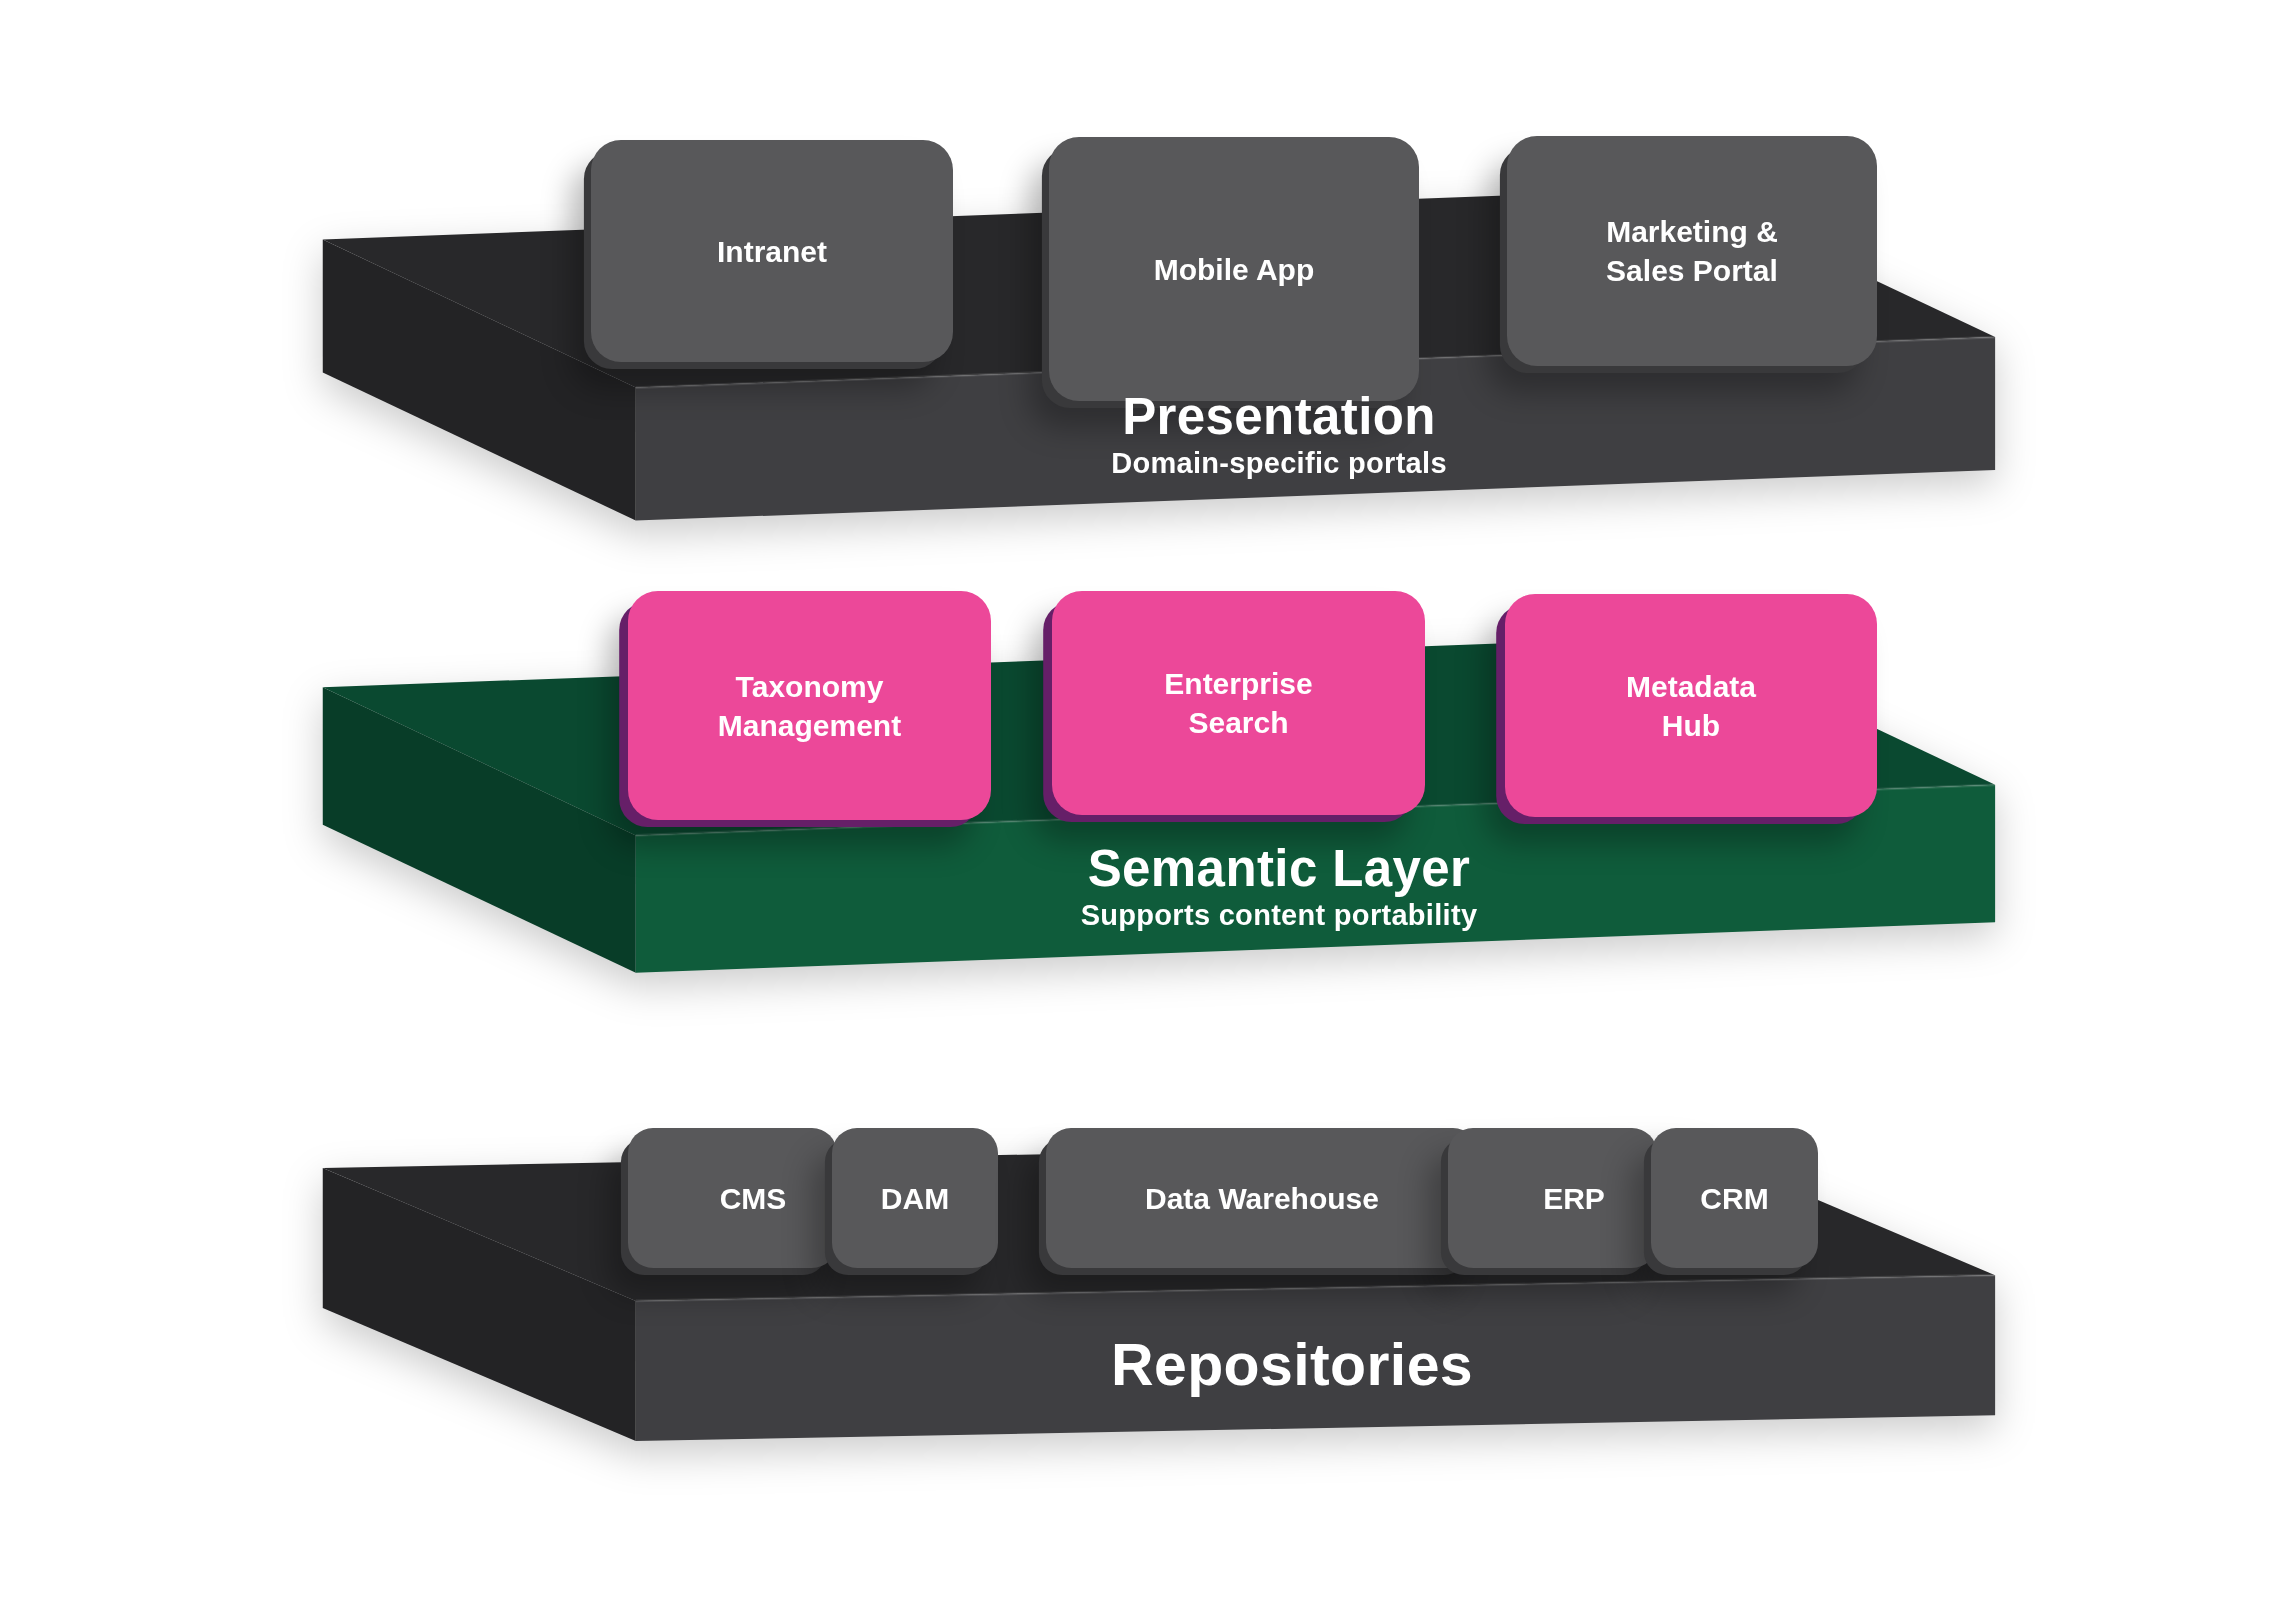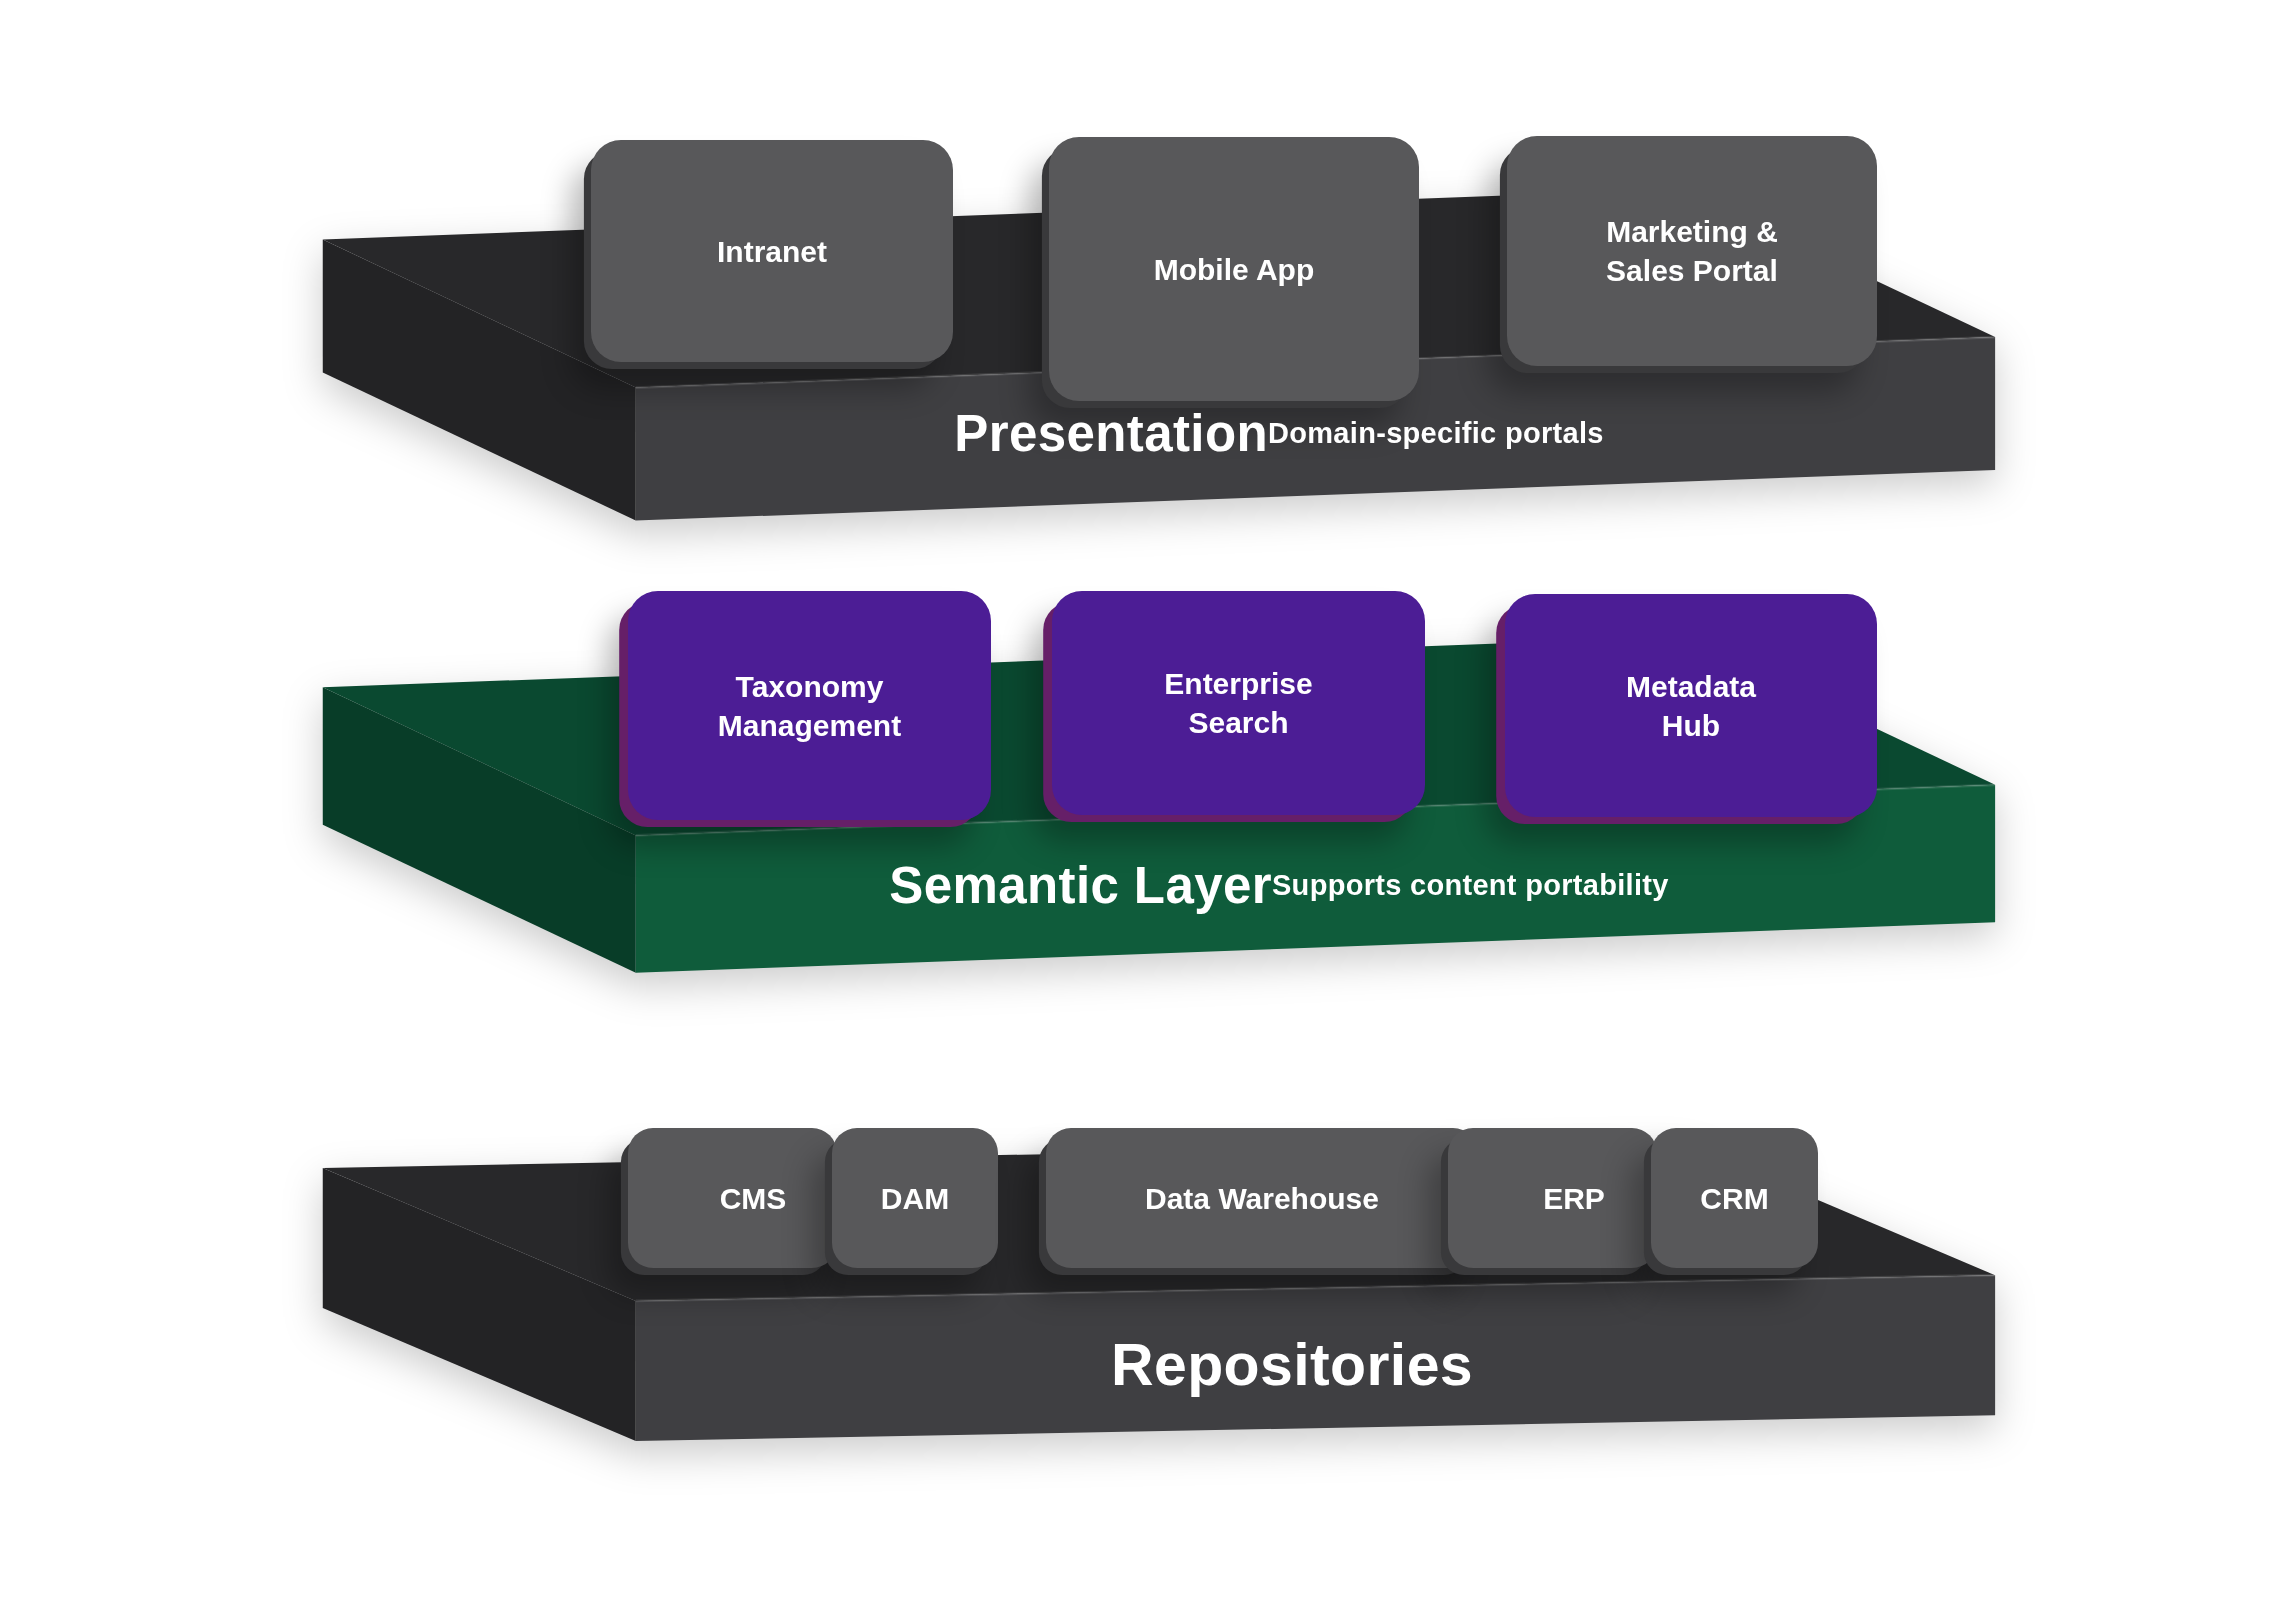--- a/index.html
+++ b/index.html
@@ -13,21 +13,21 @@
   .canvas{position:absolute;inset:0;}
   svg.slabs{
     position:absolute;left:0;top:0;
     filter:drop-shadow(0px 14px 19.5px rgba(0,0,0,0.20));
   }
   .edge{fill:none;stroke:rgba(255,255,255,0.12);stroke-width:3;}
 
   
   .caption{
     position:absolute;
-    display:flex;flex-direction:row;align-items:center;justify-content:center;
+    display:flex;flex-direction:column;align-items:center;justify-content:center;
     color:#ffffff;text-align:center;pointer-events:none;
   }
   .cap-title{font-size:51px;font-weight:bold;letter-spacing:0.4px;}
   .cap-sub{font-size:29px;font-weight:bold;margin-top:1px;letter-spacing:0.3px;}
   .cap-presentation{left:636px;top:353px;width:1286px;height:160px;}
   .cap-semantic{left:636px;top:805px;width:1286px;height:160px;}
   .cap-repositories{left:636px;top:1290px;width:1312px;height:149px;}
   .cap-repositories .cap-title{font-size:59px;}
 
   
@@ -37,21 +37,21 @@
     text-align:center;color:#ffffff;
     font-size:30px;font-weight:bold;line-height:1.3;
     white-space:pre-line;
     border-radius:30px;
   }
   .box-gray{
     background:#58585a;
     box-shadow:-8.9px 8.9px 0 -1.8px #39393b, -19.5px 26.6px 30px rgba(0,0,0,0.28);
   }
   .box-purple{
-    background:#4c1d95;
+    background:#ec4899;
     box-shadow:-10.6px 8.9px 0 -1.8px #661f68, -19.5px 26.6px 30px rgba(0,0,0,0.28);
   }
   .box-small{border-radius:25px;}
 
   .b-intranet {left:591px; top:140px; width:362px; height:222px;}
   .b-mobile   {left:1049px;top:137px; width:370px; height:264px;}
   .b-marketing{left:1507px;top:136px; width:370px; height:230px;}
 
   .b-taxonomy {left:628px; top:591px; width:363px; height:229px;}
   .b-enterprise{left:1052px;top:591px;width:373px; height:224px;}

